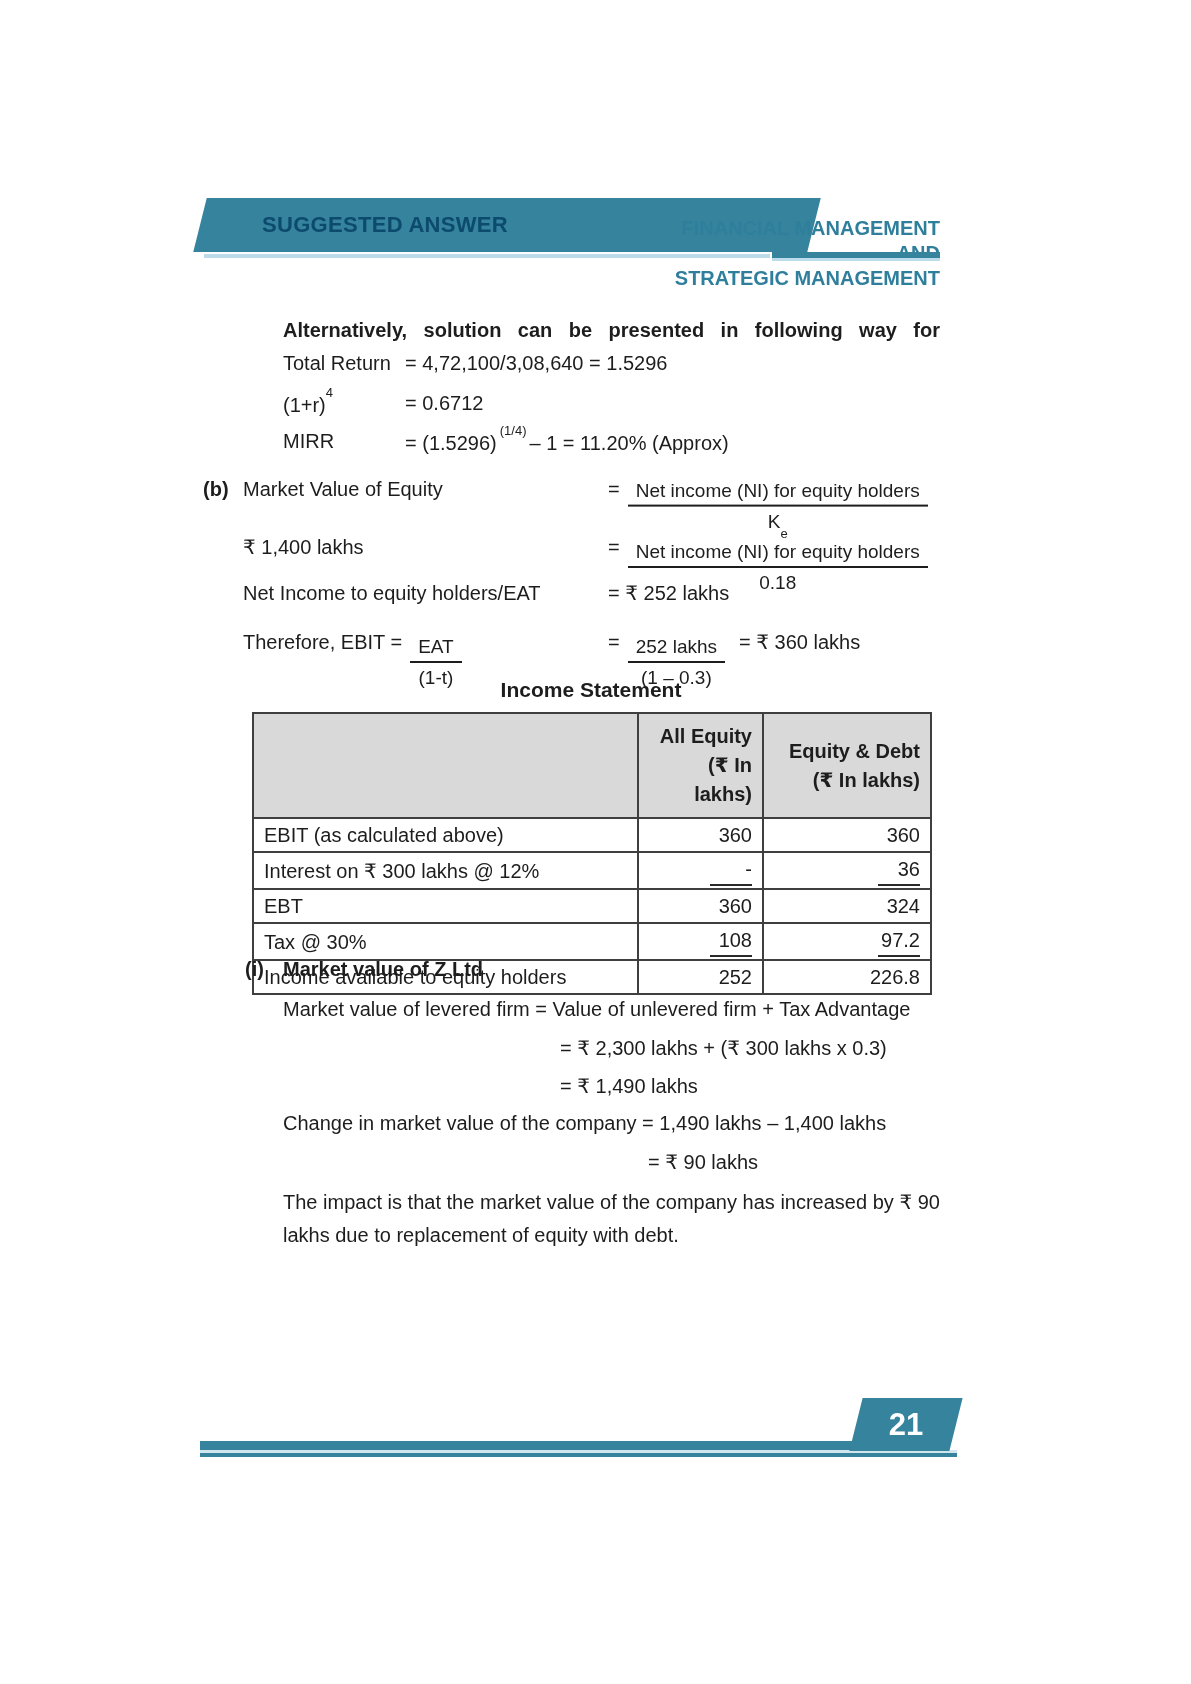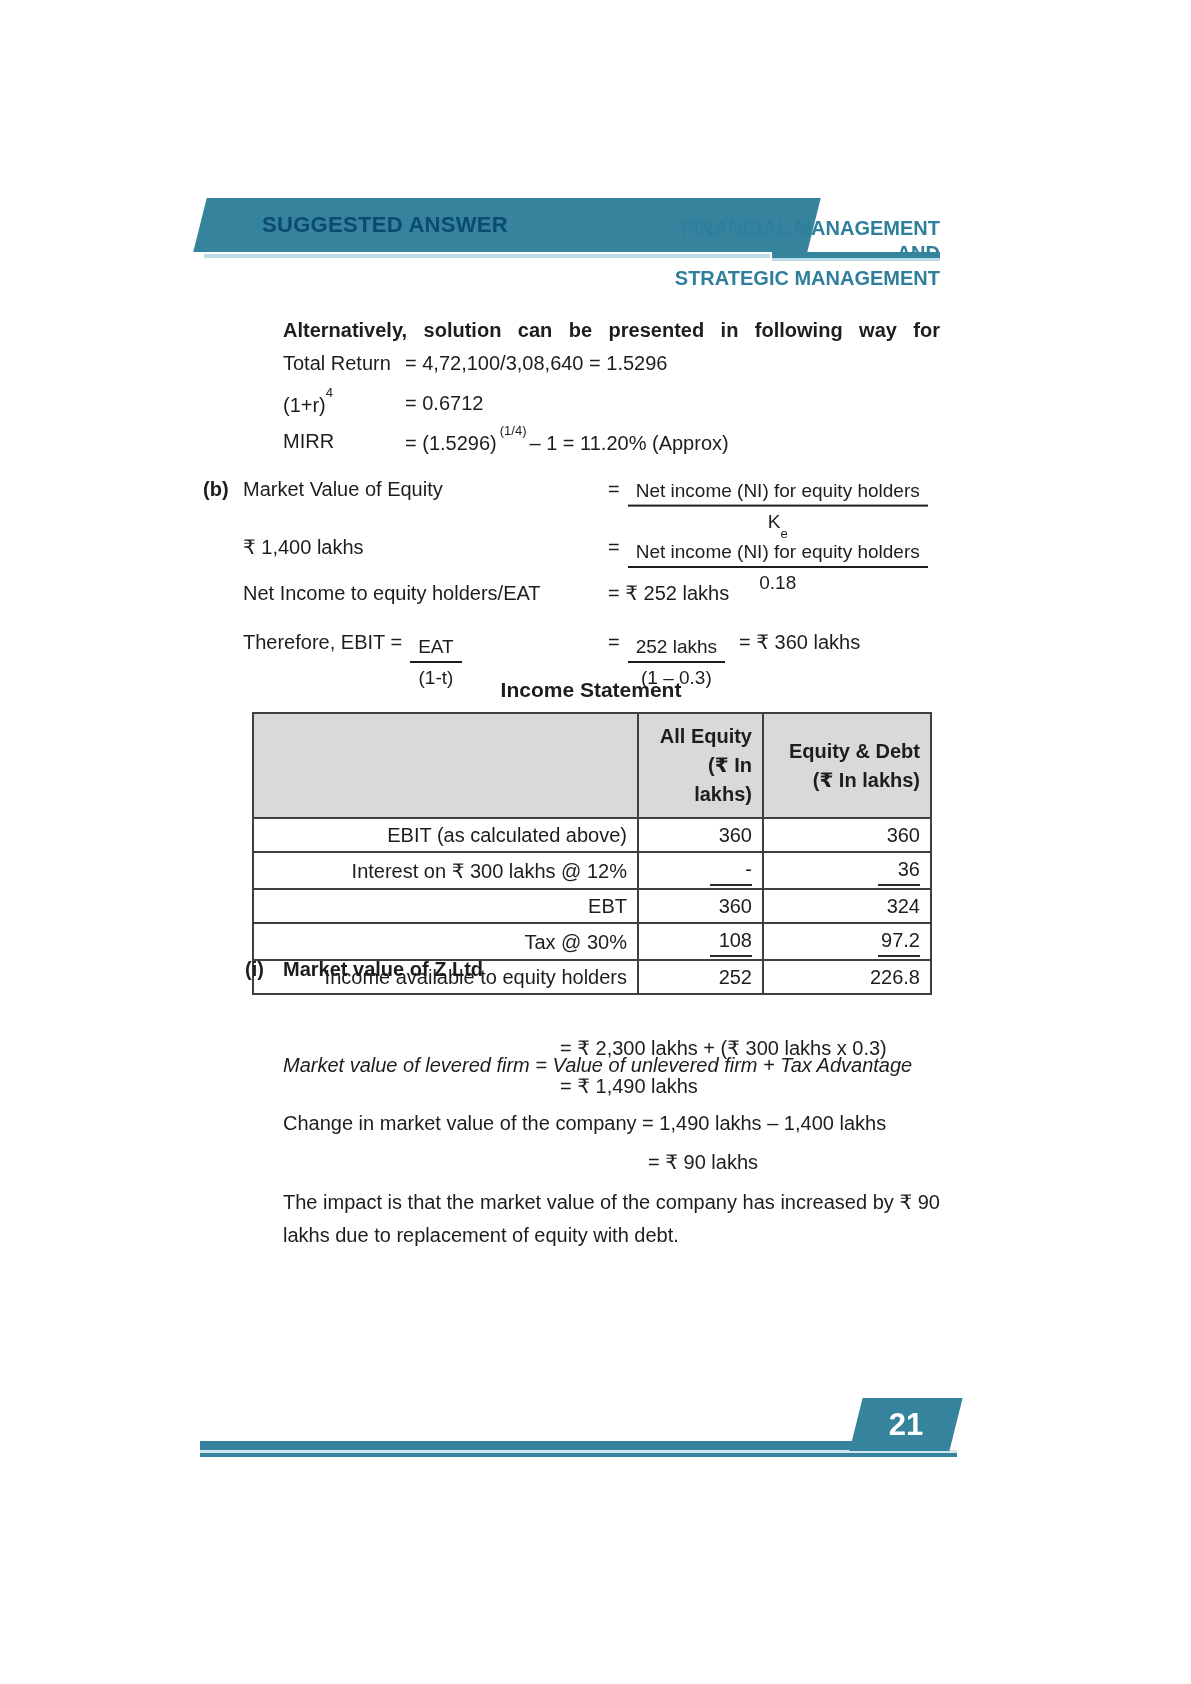--- a/index.html
+++ b/index.html
@@ -42,21 +42,21 @@
   .frac .den { display:block; padding-top:3px; }
 
   
   .is-title { left:252px; top:678px; width:678px; text-align:center; font-weight:bold; font-size:21px; }
   table.is { left:252px; top:712px; width:678px; border-collapse:collapse; table-layout:fixed;
              position:absolute; font-size:20px; }
   table.is th, table.is td { border:2px solid #3f3f3f; }
   table.is th { background:#d9d9d9; font-weight:bold; text-align:right; padding:8px 10px;
                 line-height:29px; vertical-align:middle; }
   table.is th.c0 { }
-  table.is td { padding:2px 10px; line-height:28px;text-align:right; }
+  table.is td { padding:2px 10px; line-height:28px; }
   table.is td.num { text-align:right; }
   .uline { display:inline-block; min-width:42px; text-align:right;
            border-bottom:2px solid #2a2a2a; padding-bottom:1px; }
 
   
   .f-bar1 { left:200px; top:1441px; width:660px; height:9px; background:#35839c; }
   .f-bar2 { left:200px; top:1450px; width:757px; height:3px; background:#cfe6ee; }
   .f-bar3 { left:200px; top:1453px; width:757px; height:4px; background:#35839c; }
   .pagebox { left:856px; top:1398px; width:100px; height:53px; }
   .pagebox-bg { position:absolute; inset:0; background:#35839c; transform:skewX(-14deg); }
@@ -195,21 +195,21 @@
         <td class="num">252</td>
         <td class="num">226.8</td>
       </tr>
     </tbody>
   </table>
 
   <div class="abs t" style="left:245px; top:958px; display:flex;">
     <span class="bold" style="width:38px;">(i)</span>
     <span class="bold">Market value of Z Ltd</span>
   </div>
-  <div class="abs t" style="left:283px; top:1054px;font-style:italic;">Market value of levered firm = Value of unlevered firm + Tax Advantage</div>
+  <div class="abs t" style="left:283px; top:998px;">Market value of levered firm = Value of unlevered firm + Tax Advantage</div>
   <div class="abs t" style="left:560px; top:1036px;">= ₹ 2,300 lakhs + (₹ 300 lakhs x 0.3)</div>
   <div class="abs t" style="left:560px; top:1074px;">= ₹ 1,490 lakhs</div>
   <div class="abs t" style="left:283px; top:1112px;">Change in market value of the company = 1,490 lakhs – 1,400 lakhs</div>
   <div class="abs t" style="left:648px; top:1150px;">= ₹ 90 lakhs</div>
   <div class="abs t just" style="left:283px; top:1186px; width:657px;">The impact is that the market value of the company has increased by ₹ 90 lakhs due to replacement of equity with debt.</div>
 
   <div class="abs f-bar1"></div>
   <div class="abs f-bar2"></div>
   <div class="abs f-bar3"></div>
   <div class="abs pagebox">

